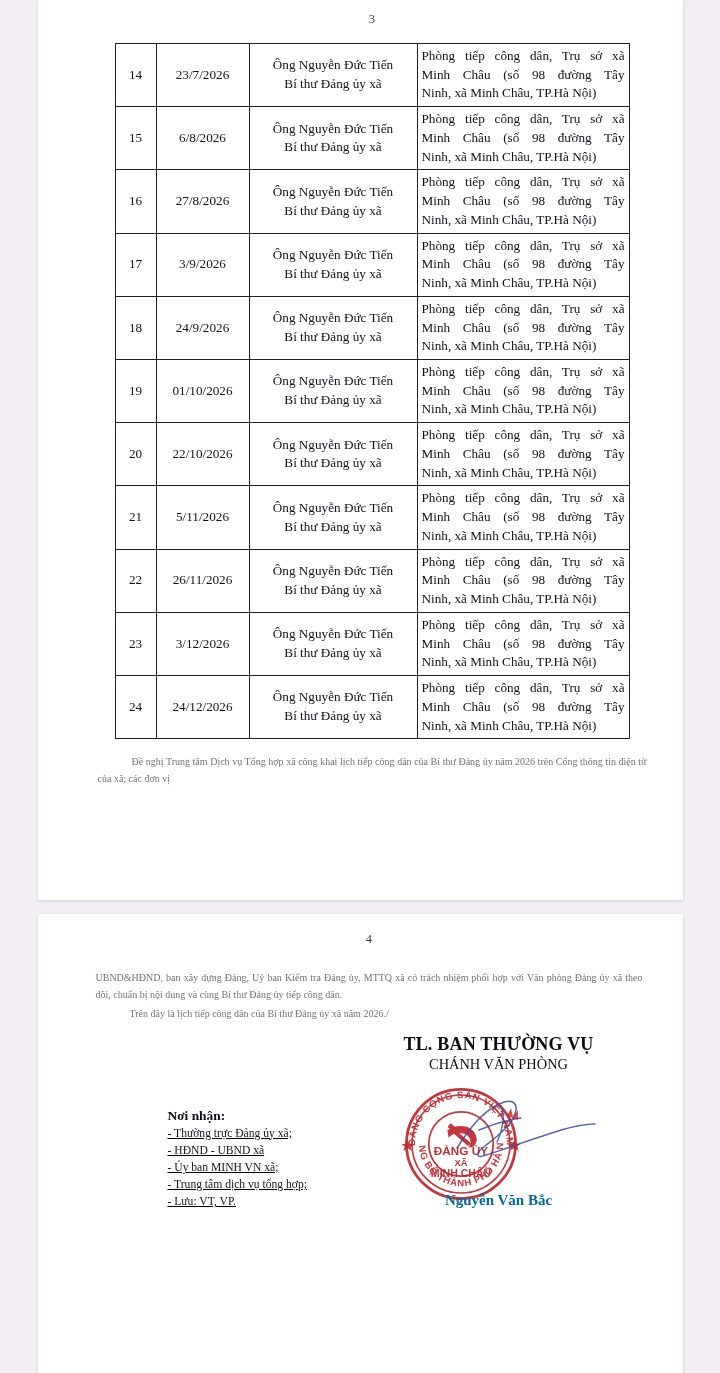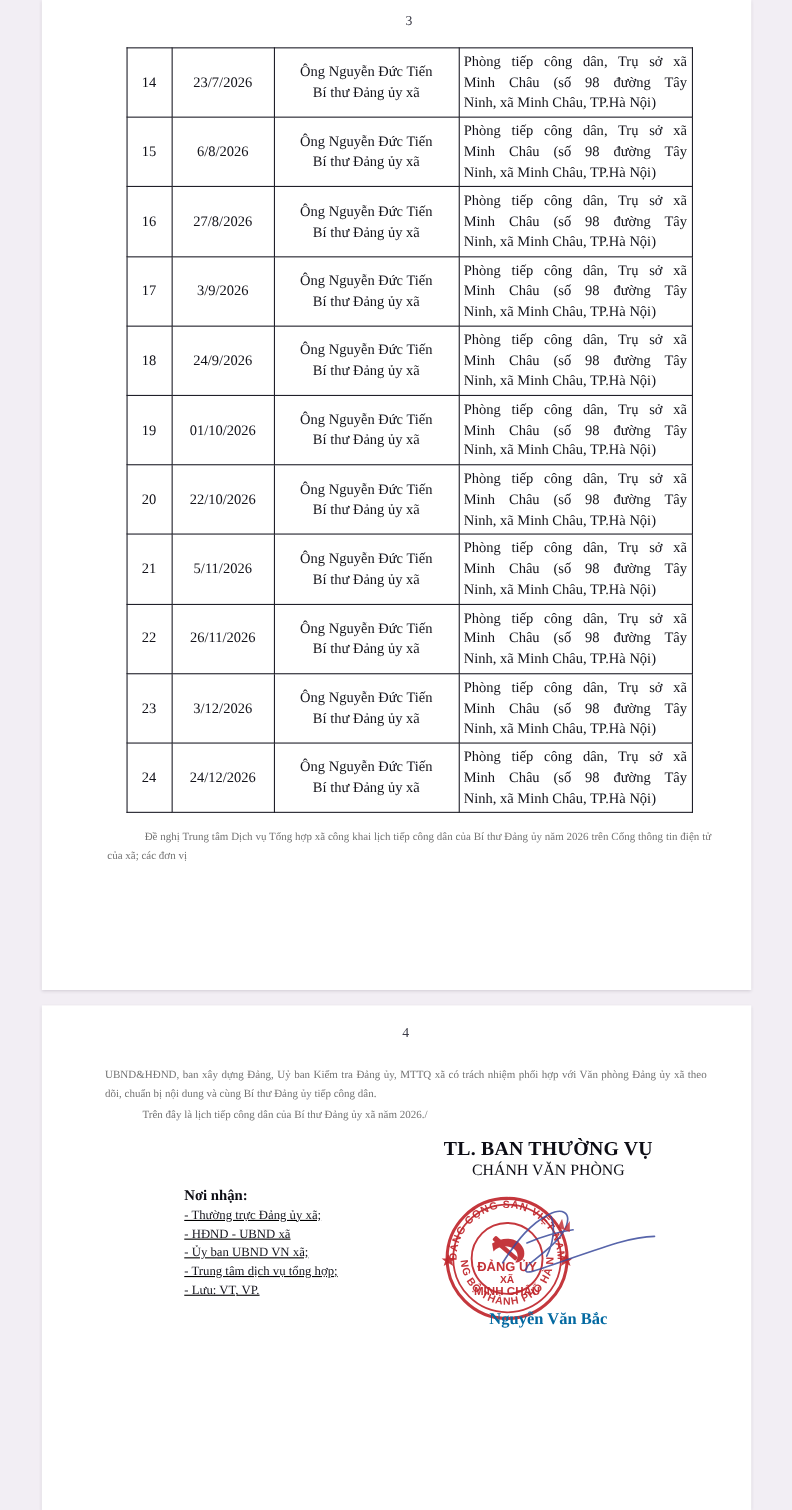--- a/index.html
+++ b/index.html
@@ -147,20 +147,21 @@
     top: 46px;
     width: 250px;
     text-align: left;
   }
   .recipients-title {
     font-size: 13.4px;
     font-weight: bold;
     font-style: normal;
     color: #0c0c14;
     margin-bottom: 1px;
+    margin-top: 29px;
   }
   .recipients li {
     list-style: none;
     font-size: 11.6px;
     line-height: 1.48;
     color: #14141c;
   }
   .recipients ul { margin: 0; padding: 0; text-decoration: underline; }
 </style>
 </head>
@@ -330,21 +331,21 @@
     <p class="para p2">UBND&amp;HĐND, ban xây dựng Đảng, Uỷ ban Kiểm tra Đảng ủy, MTTQ xã có trách nhiệm phối hợp với Văn phòng Đảng ủy xã theo dõi, chuẩn bị nội dung và cùng Bí thư Đảng ủy tiếp công dân.</p>
     <p class="para indent">Trên đây là lịch tiếp công dân của Bí thư Đảng ủy xã năm 2026./</p>
 
     <div class="sig-wrap">
 
       <div class="recipients">
         <div class="recipients-title">Nơi nhận:</div>
         <ul>
           <li>- Thường trực Đảng ủy xã;</li>
           <li>- HĐND - UBND xã</li>
-          <li>- Ủy ban UBND VN xã;</li>
+          <li>- Ủy ban MINH VN xã;</li>
           <li>- Trung tâm dịch vụ tổng hợp;</li>
           <li>- Lưu: VT, VP.</li>
         </ul>
       </div>
 
       <div class="sig-right">
         <div class="sig-title-1">TL. BAN THƯỜNG VỤ</div>
         <div class="sig-title-2">CHÁNH VĂN PHÒNG</div>
 
         <div class="stamp-area">

